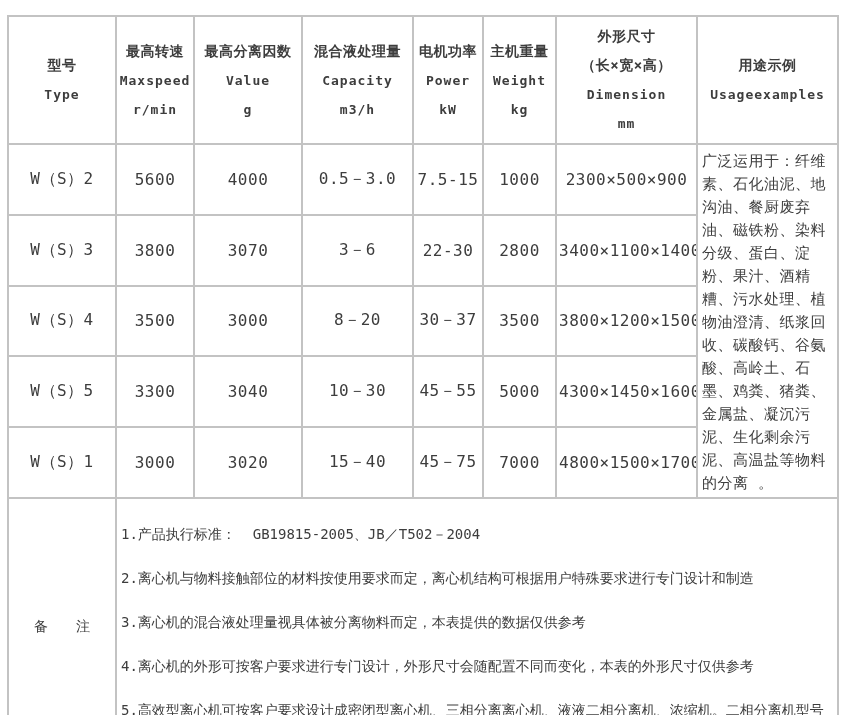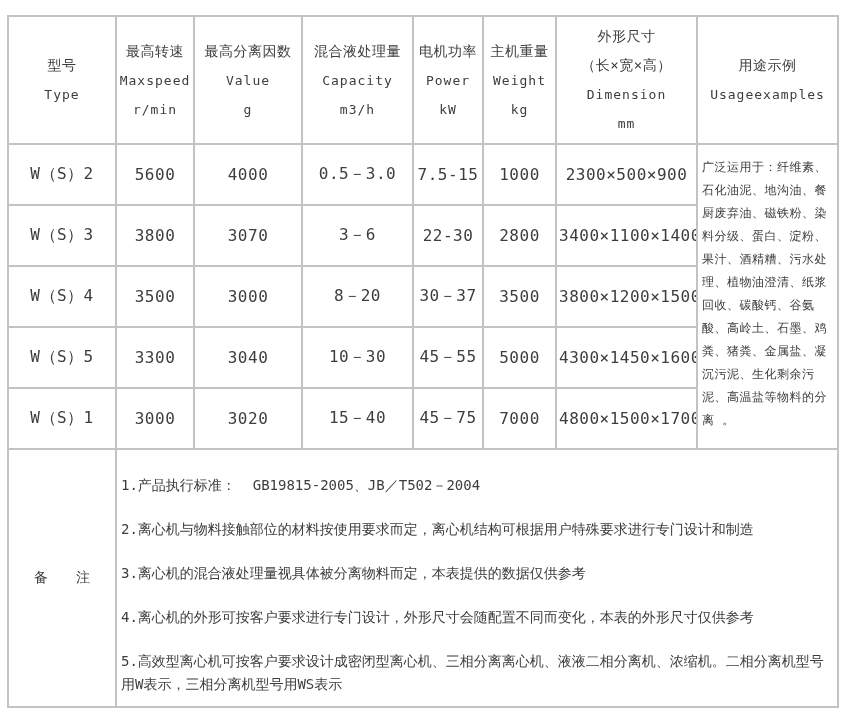--- a/index.html
+++ b/index.html
@@ -33,21 +33,21 @@
     width: 830px;
     margin: 15px 0 0 7px;
   }
   .spec-table th,
   .spec-table td {
     border: 2px solid #c3c3c3;
     overflow: hidden;
   }
   .spec-table th {
     height: 126px;
-    font-weight: normal;
+    font-weight: bold;
     font-size: 14px;
     text-align: center;
     vertical-align: middle;
     line-height: 29px;
     padding: 0 2px;
     color: #3d3d3d;
     letter-spacing: 0.5px;
     border-radius: 16px;
   }
   .spec-table th .en {
@@ -58,23 +58,23 @@
     height: 59px;
     text-align: center;
     vertical-align: middle;
     font-size: 16px;
     letter-spacing: 0.5px;
     padding: 0 2px;
   }
   .spec-table td.usage-cell {
     vertical-align: top;
     text-align: left;
-    font-size: 12px;
+    font-size: 15px;
     line-height: 23px;
-    padding: 11px 3px 2px 4px;
+    padding: 5px 3px 2px 4px;
     letter-spacing: 0.5px;
   }
   .spec-table td.remarks-label-cell {
     text-align: center;
     vertical-align: middle;
     font-size: 14px;
   }
   .spec-table td.remarks-cell {
     vertical-align: middle;
     padding: 12px 6px 10px 4px;

